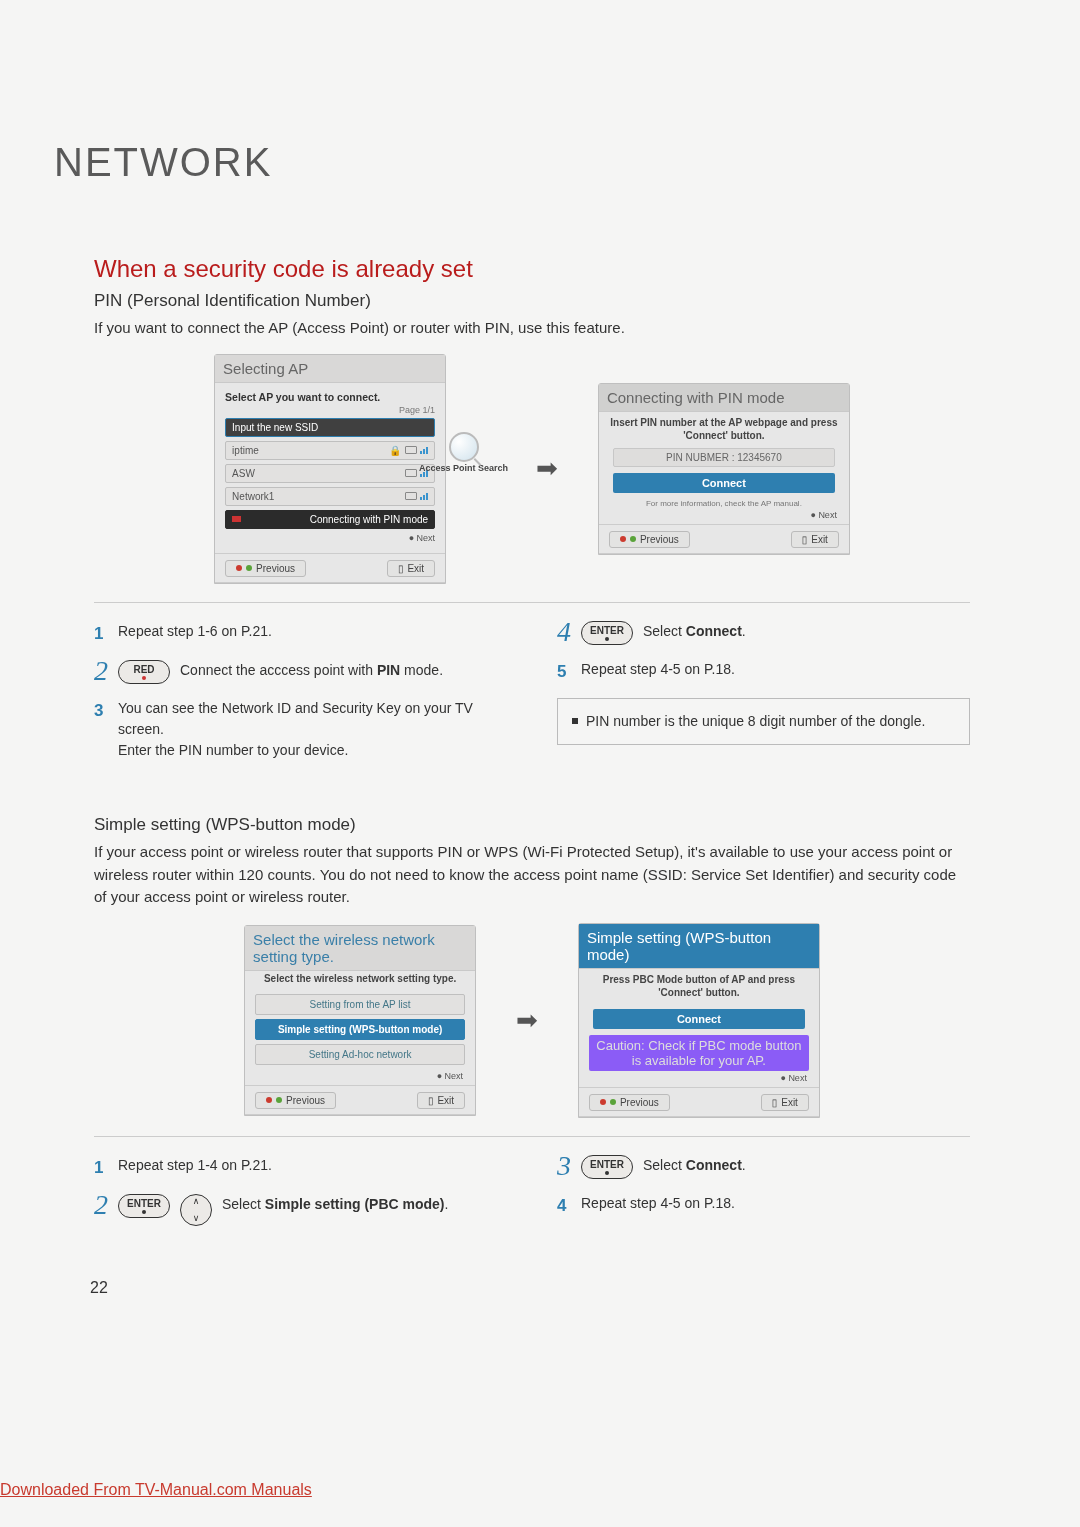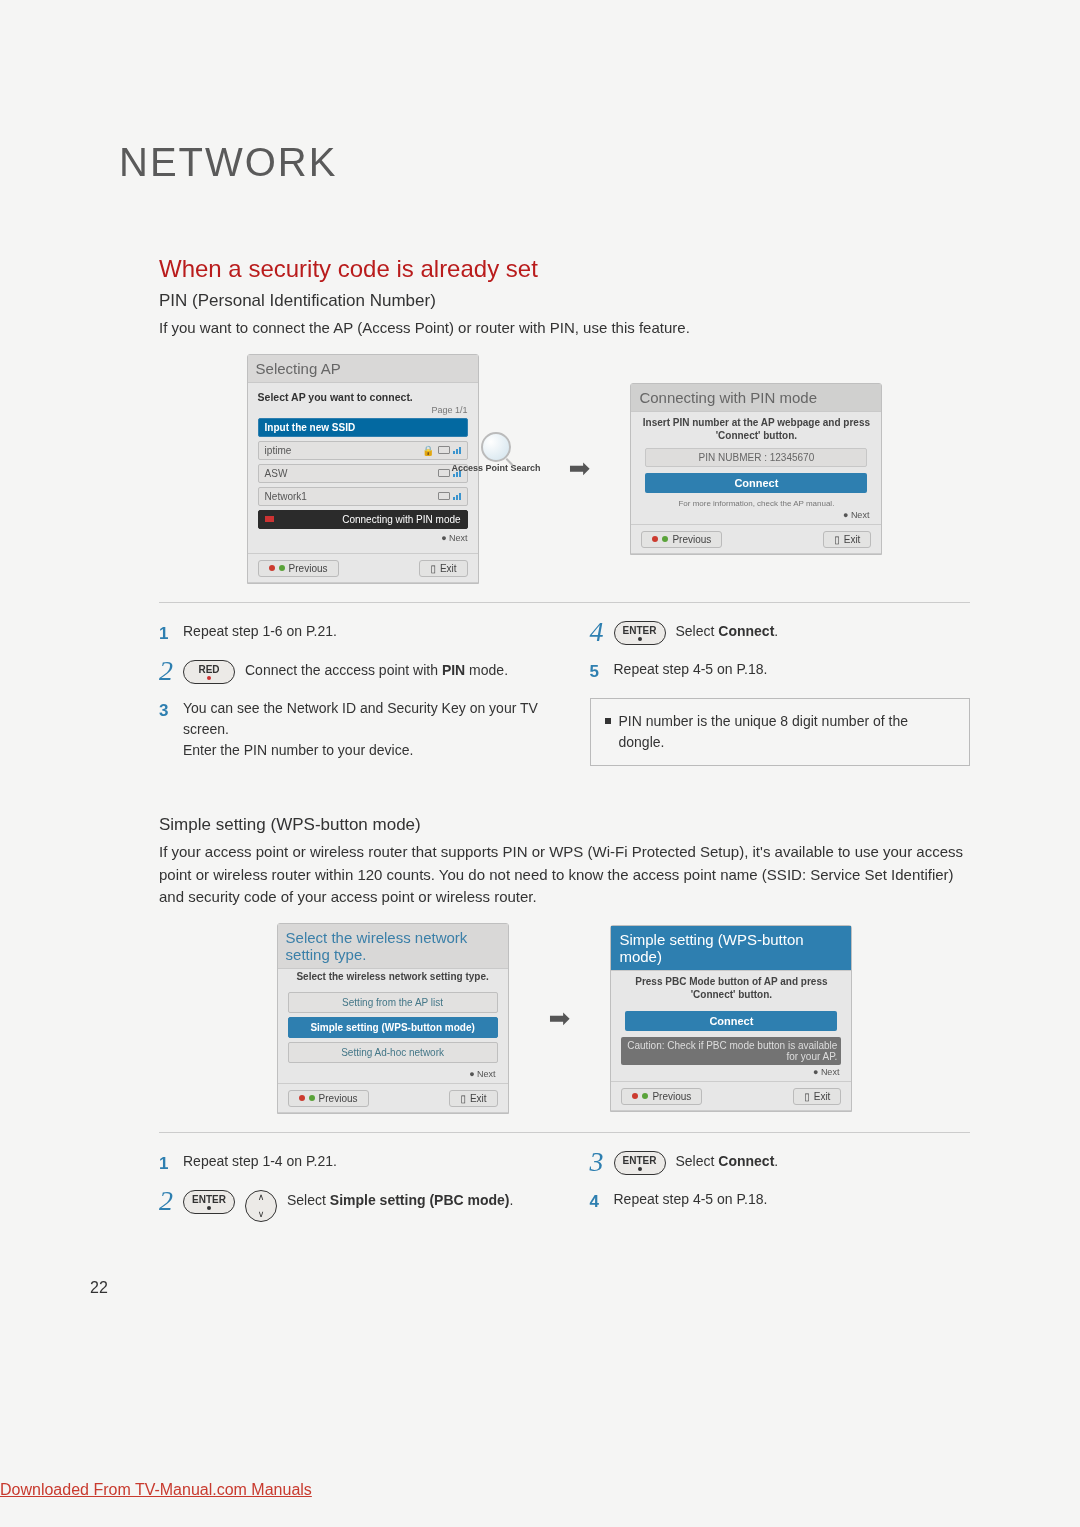--- a/index.html
+++ b/index.html
@@ -9,21 +9,21 @@
     font-family: Arial, Helvetica, sans-serif;
     color: #333;
   }
   .page {
     width: 1080px;
     min-height: 1527px;
     margin: 0 auto;
     position: relative;
     background: #f5f5f4;
     box-sizing: border-box;
-    padding: 140px 110px 60px 119px;
+    padding: 140px 110px 60px 54px;
   }
   .h1 {
     font-size: 40px;
     letter-spacing: 2px;
     color: #5a5a5a;
     font-weight: 400;
     margin-bottom: 70px;
   }
   .h2 {
     font-size: 24px;
@@ -87,24 +87,24 @@
     justify-content: space-between;
     border: 1px solid #bfbfbf;
     border-radius: 2px;
     padding: 3px 6px;
     margin-bottom: 4px;
     background: #e2e1e0;
     font-size: 10px;
     color: #555;
   }
   .osd .listrow.highlight {
-    background: #0369a1;
+    background: #404040;
     color: #fff;
     border-color: #2e7fb0;
-    font-weight: bold;
+    font-weight: normal;
   }
   .osd .listrow.pinmode {
     background: #2b2b2b;
     color: #fff;
     border-color: #2b2b2b;
   }
   .signal {
     display: inline-flex;
     gap: 3px;
     align-items: center;
@@ -217,24 +217,24 @@
     color: #478;
     background: #e2e1e0;
   }
   .osd .optrow.sel {
     background: #2e7fb0;
     color: #fff;
     font-weight: bold;
     border-color: #2e7fb0;
   }
   .osd .caution-bar {
-    background: #737373;
+    background: #8b5cf6;
     color: #ddd;
-    font-size: 10px;
-    text-align: right;
+    font-size: 13px;
+    text-align: center;
     padding: 3px 4px;
     margin: 6px 10px 2px;
     border-radius: 2px;
   }
   .hr {
     border: 0;
     border-top: 1px solid #ccc;
     margin: 18px 0;
   }
   .steps-columns {

